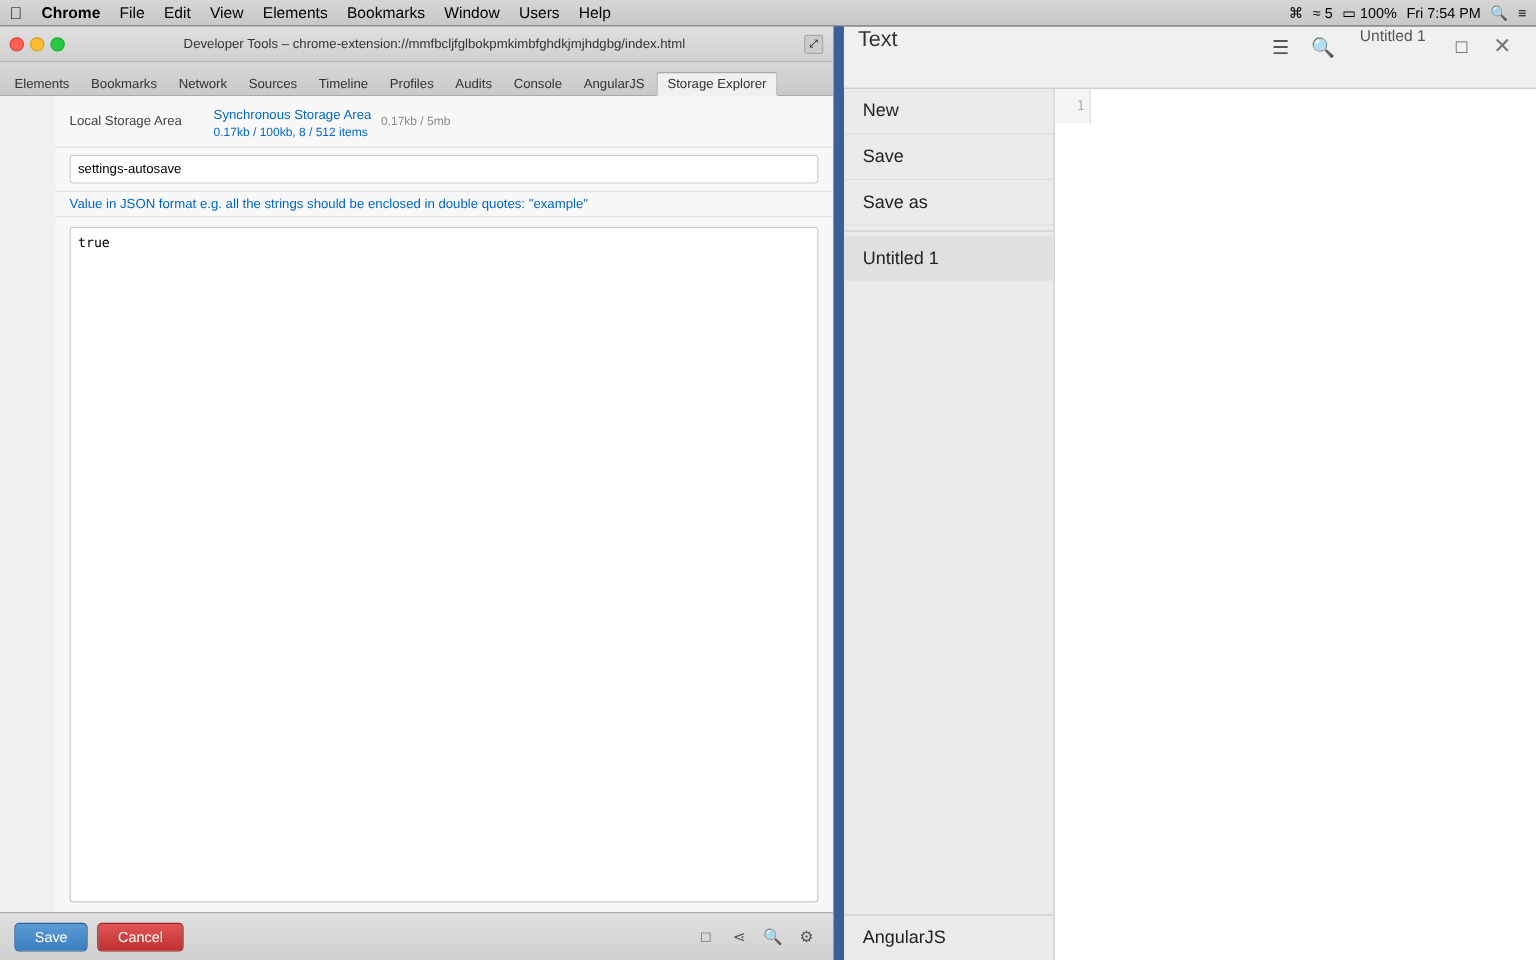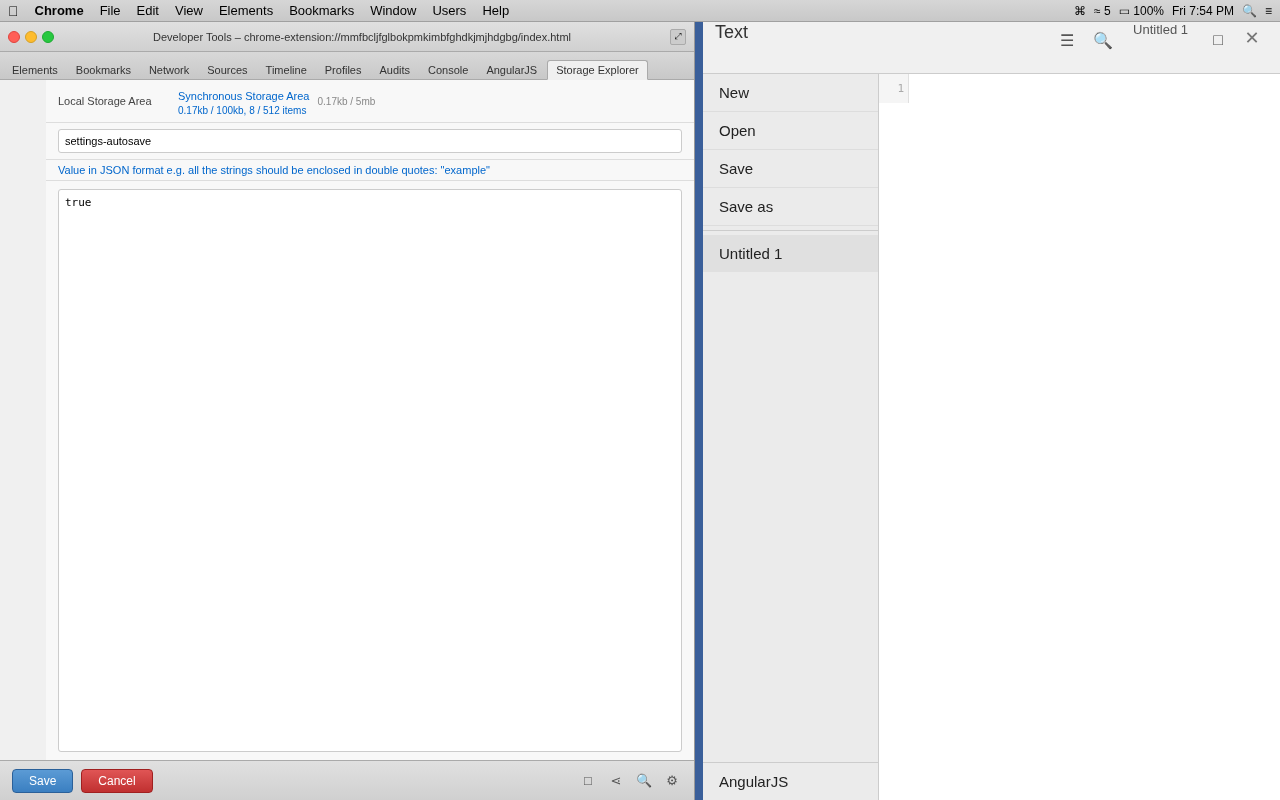--- a/index.html
+++ b/index.html
@@ -473,21 +473,20 @@
         <span class="toolbar-icon-btn">🔍</span>
         <span class="toolbar-doc-title">Untitled 1</span>
         <span class="toolbar-icon-btn">□</span>
         <span class="toolbar-close-btn">✕</span>
       </div>
 
       <div class="text-app-body">
 
         <div class="text-sidebar">
           <div class="sidebar-menu-item">New</div>
-          <div class="sidebar-menu-item">Open</div>
           <div class="sidebar-menu-item">Save</div>
           <div class="sidebar-menu-item">Save as</div>
           <div class="sidebar-divider"></div>
           <div class="sidebar-doc-item">Untitled 1</div>
           <div class="sidebar-spacer"></div>
           <div class="sidebar-settings-item">AngularJS</div>
         </div>
 
         <div class="text-editor-area">
           <div class="editor-line-numbers">

